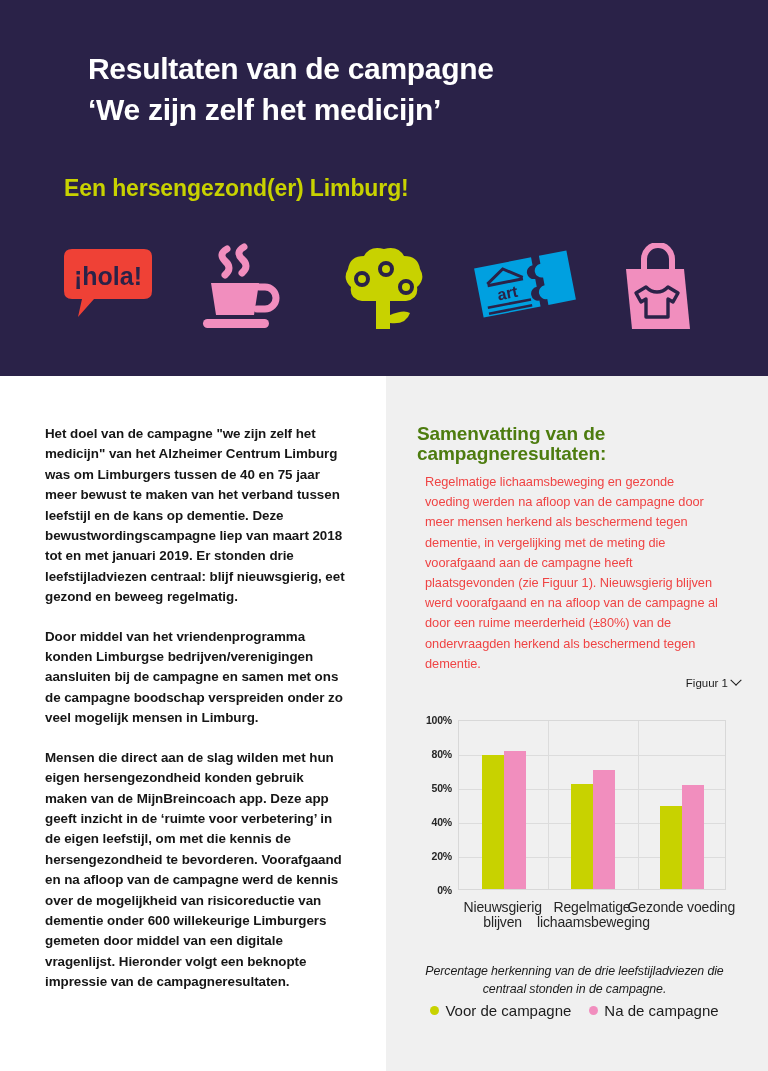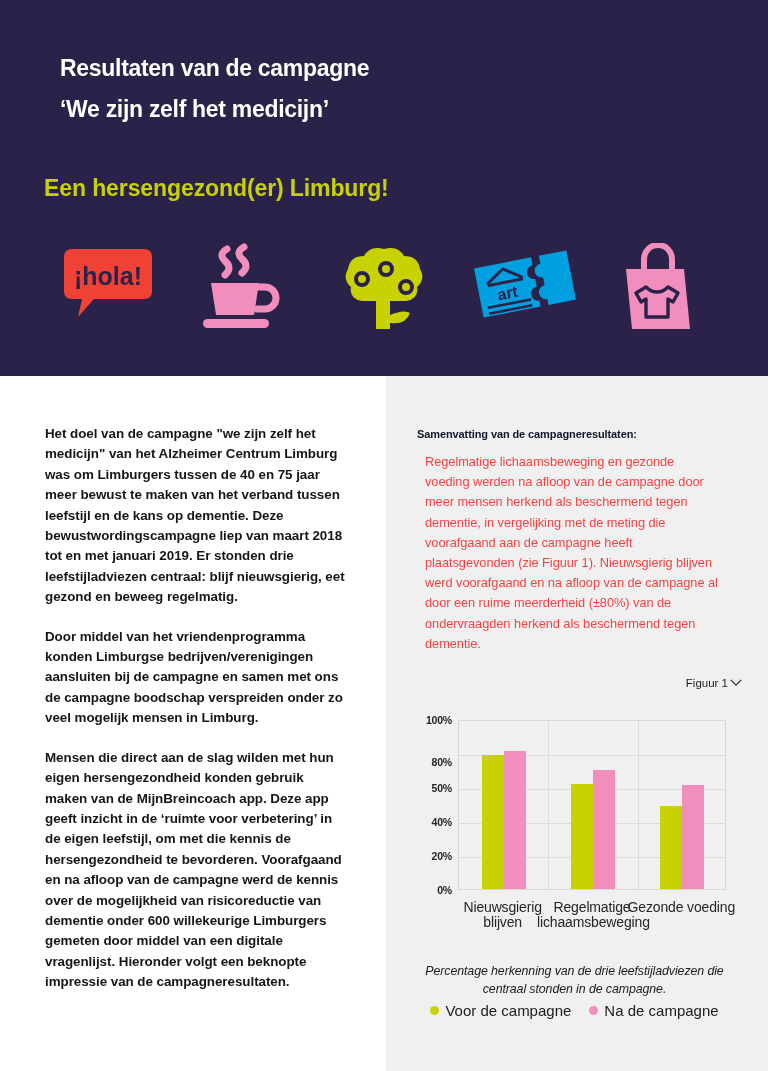--- a/index.html
+++ b/index.html
@@ -24,30 +24,31 @@
     height: 376px;
     background: #2a2248;
   }
   #title-block {
     position: absolute;
     left: 60px;
     top: 48px;
     width: 660px;
   }
   .title-line {
-    font-size: 23px;
+    font-size: 30px;
     font-weight: bold;
     color: #ffffff;
     line-height: 41px;
     letter-spacing: -0.3px;
     white-space: nowrap;
+    margin-left: 28px;
   }
   #subtitle {
     position: absolute;
-    left: 44px;
+    left: 64px;
     top: 175px;
     font-size: 23px;
     font-weight: bold;
     color: #c8d200;
     letter-spacing: -0.1px;
     white-space: nowrap;
   }
 
   
   #icon-row {
@@ -93,23 +94,23 @@
   #left-col p:last-child { margin-bottom: 0; }
 
   
   #right-col {
     position: absolute;
     left: 417px;
     top: 424px;
     width: 312px;
   }
   #summary-heading {
-    font-size: 11px;
-    font-weight: bold;
-    color: #0f172a;
+    font-size: 19px;
+    font-weight: bold;
+    color: #4d7c0f;
     line-height: 20px;
     margin: 0 0 2px 0;
     letter-spacing: -0.1px;
   }
   #summary-body {
     margin: 8px;
     font-size: 12.8px;
     line-height: 20.2px;
     color: #ef4444;
     letter-spacing: -0.05px;
@@ -329,21 +330,21 @@
       <div class="bar post" style="height: 137.7px; left: 44.6667px; background: rgb(241, 142, 190);"></div>
       <div class="bar pre" style="height: 105.4px; left: 112px; background: rgb(200, 210, 0);"></div>
       <div class="bar post" style="height: 119px; left: 134px; background: rgb(241, 142, 190);"></div>
       <div class="bar pre" style="height: 83.3px; left: 201.333px; background: rgb(200, 210, 0);"></div>
       <div class="bar post" style="height: 103.7px; left: 223.333px; background: rgb(241, 142, 190);"></div>
     </div>
 <div class="ytick" style="top: 180px;">0%</div>
     <div class="ytick" style="top: 146px;">20%</div>
     <div class="ytick" style="top: 112px;">40%</div>
     <div class="ytick" style="top: 78px;">50%</div>
-    <div class="ytick" style="top: 52px;">80%</div>
+    <div class="ytick" style="top: 44px;">80%</div>
     <div class="ytick" style="top: 10px;">100%</div>
     <div class="xlabel" style="left: 37.6667px; width: 110px;">Nieuwsgierig blijven</div>
     <div class="xlabel" style="left: 127px; width: 110px;">Regelmatige lichaamsbeweging</div>
     <div class="xlabel" style="left: 216.333px; width: 110px;">Gezonde voeding</div>
   </div>
 
 <div id="caption">Percentage herkenning van de drie leefstijladviezen die centraal stonden in de campagne.</div>
 
 <div id="legend">
   <div class="legend-item">

